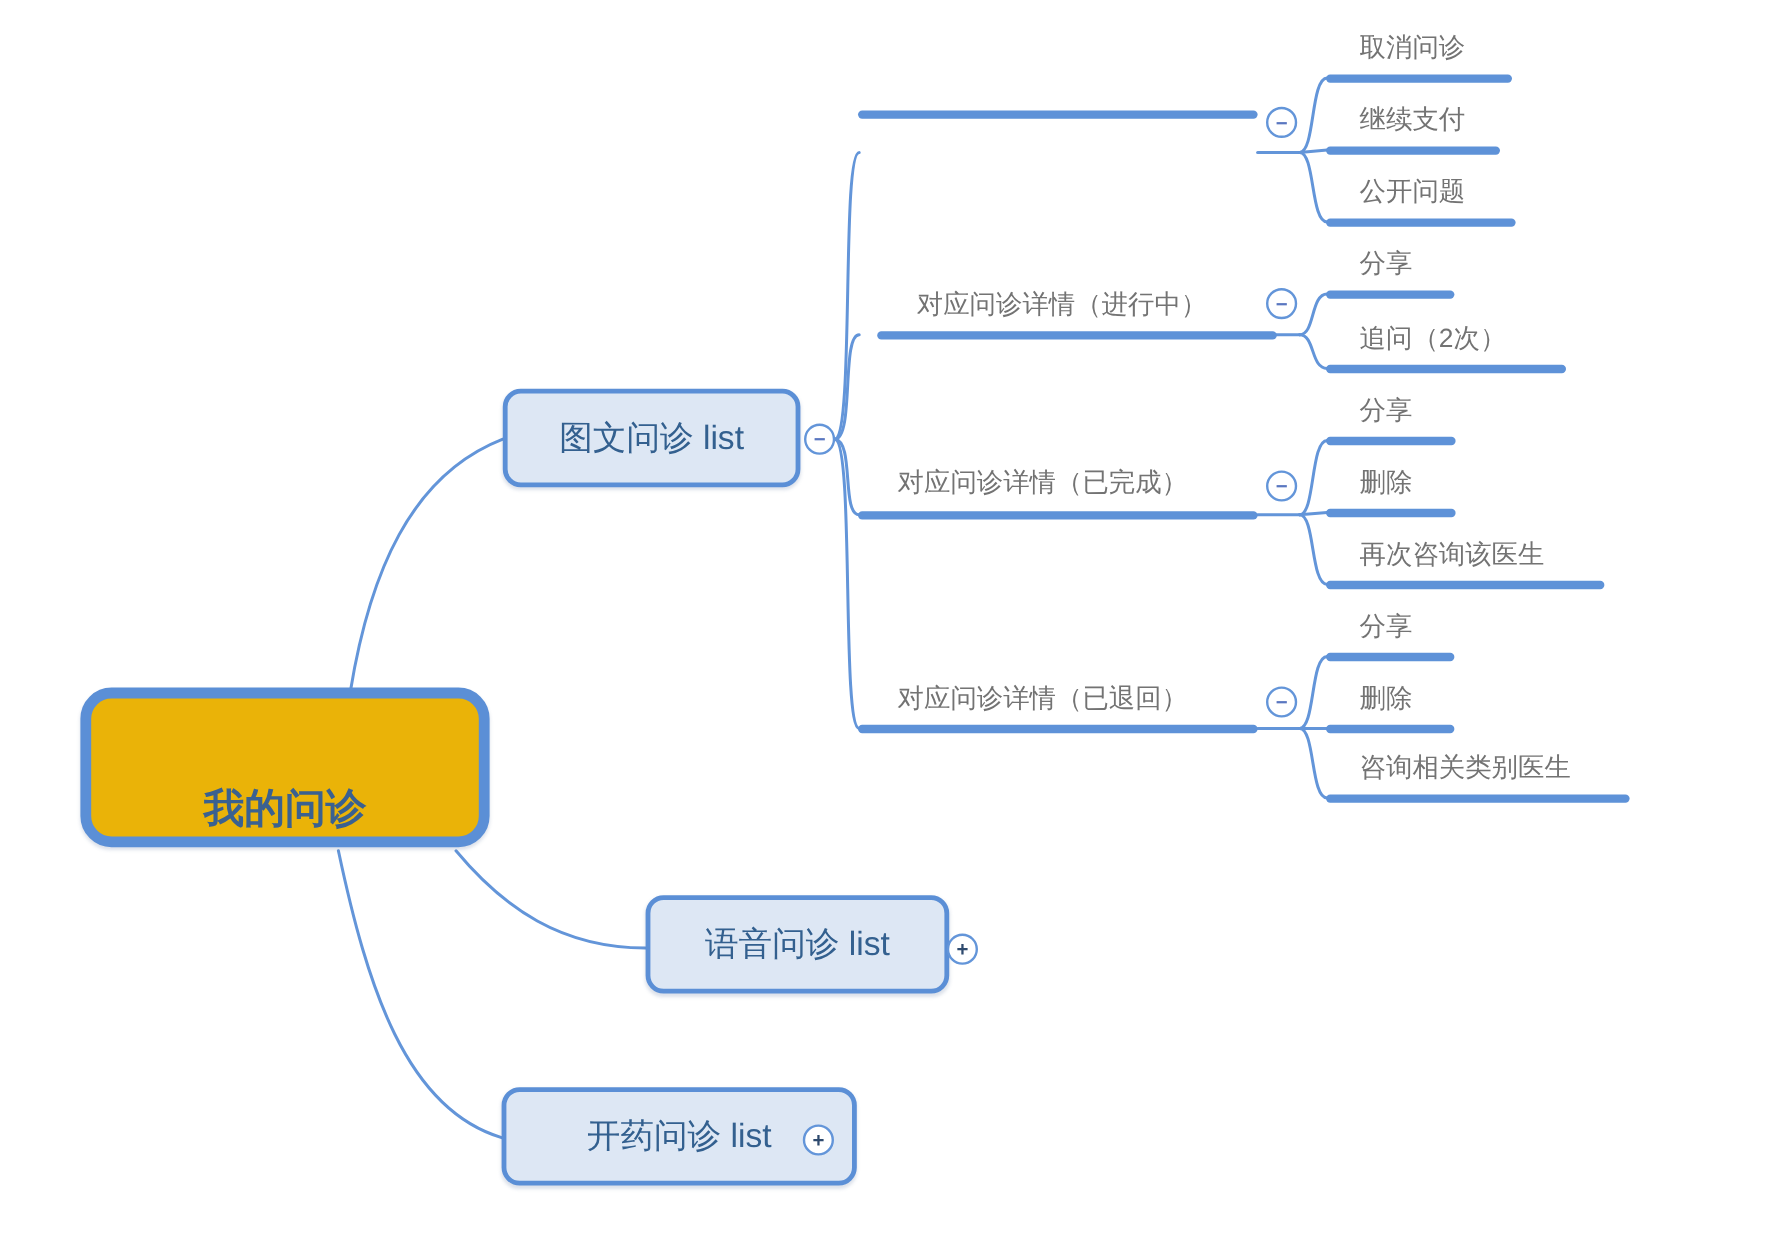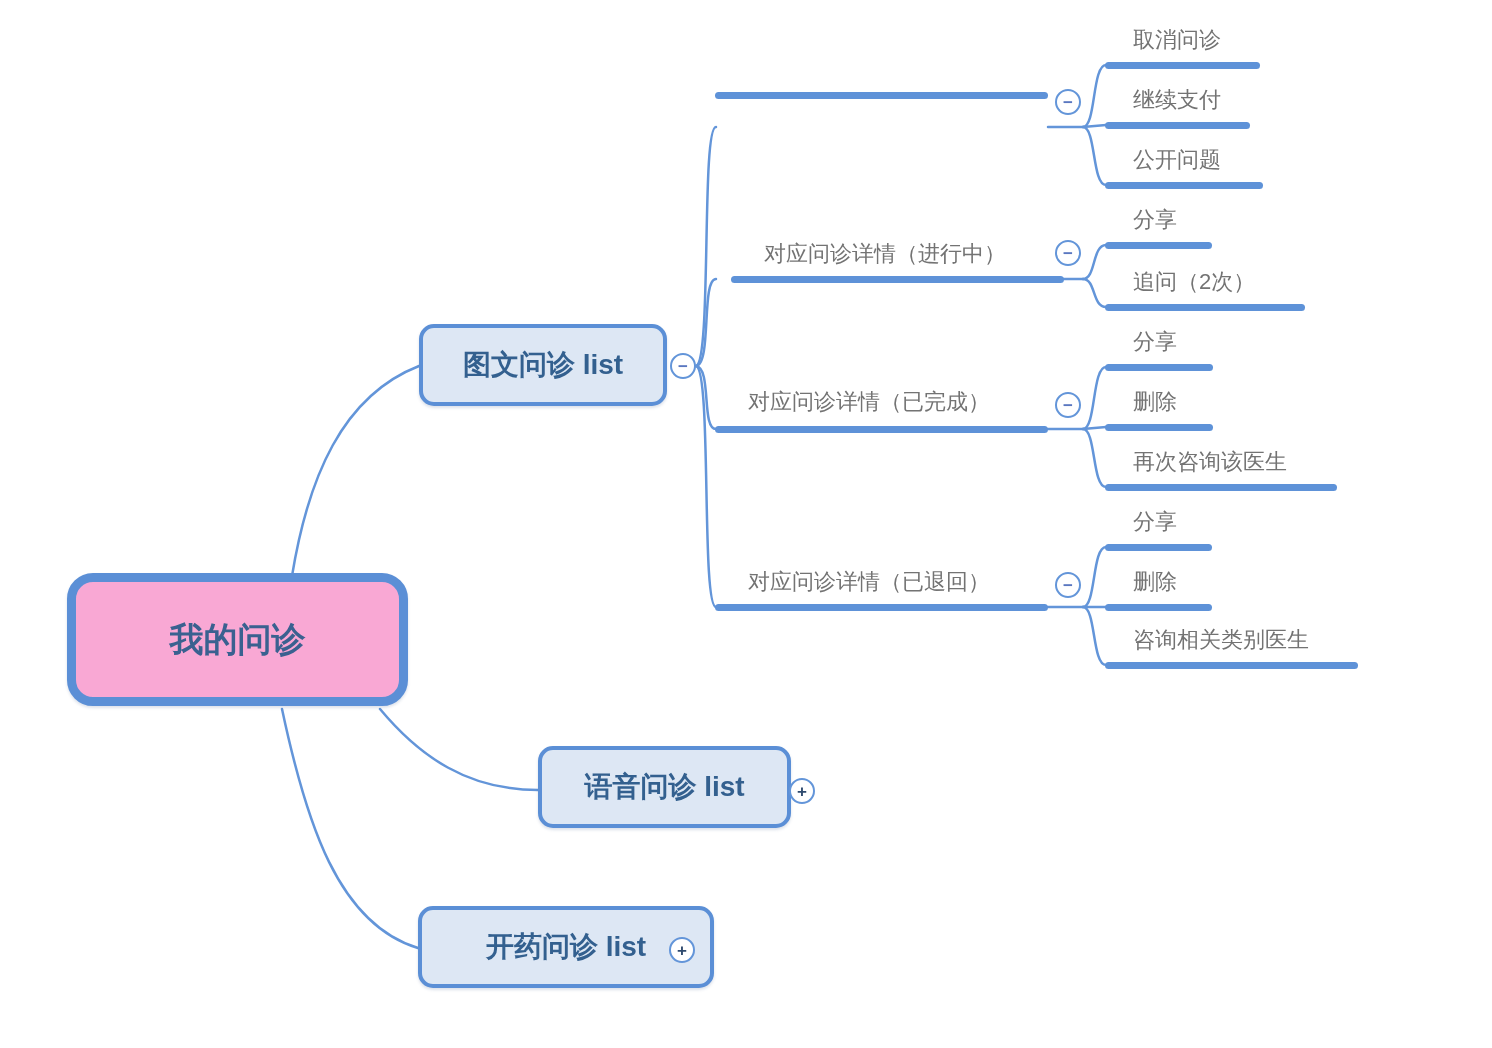--- a/index.html
+++ b/index.html
@@ -9,22 +9,22 @@
   }
   svg.connectors{position:absolute;left:0;top:0;pointer-events:none;}
   svg.connectors path, svg.connectors line{fill:none;stroke:#6395D9;stroke-width:2.5;stroke-linecap:round;}
 
   
   .box{
     position:absolute;box-sizing:border-box;display:flex;align-items:center;justify-content:center;
     background:#dde7f4;border:4px solid #5B8FD6;border-radius:15px;
     box-shadow:0 2px 3px rgba(60,90,140,0.18);cursor:pointer;
   }
-  .box .lbl{color:#33608F;font-weight:700;font-size:28px;white-space:nowrap;}
-  .box.root{border-width:9px;border-radius:26px;background:#f9a8d4;}
+  .box .lbl{color:#33608F;font-weight:400;font-size:28px;white-space:nowrap;}
+  .box.root{border-width:9px;border-radius:26px;background:#eab308;align-items:flex-end;}
   .box.root .lbl{font-size:34px;font-weight:700;color:#3A6190;}
 
   
   .unode{position:absolute;cursor:pointer;}
   .unode .txt{
     display:block;line-height:32px;height:32px;font-size:22px;color:#737373;
     white-space:nowrap;padding-left:33px;
   }
   .unode.leaf .txt{padding-left:28px;}
   .unode .bar{height:7px;border-radius:3.5px;background:#5E92D8;margin-top:6px;}

